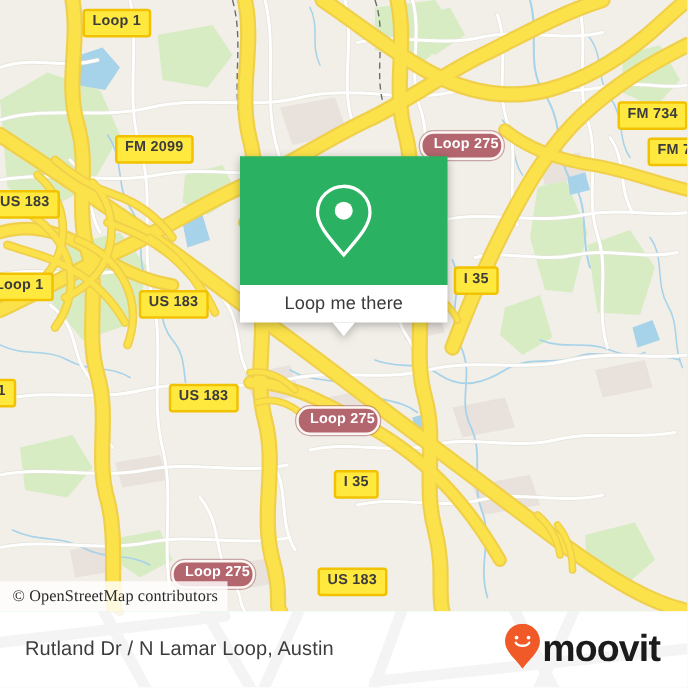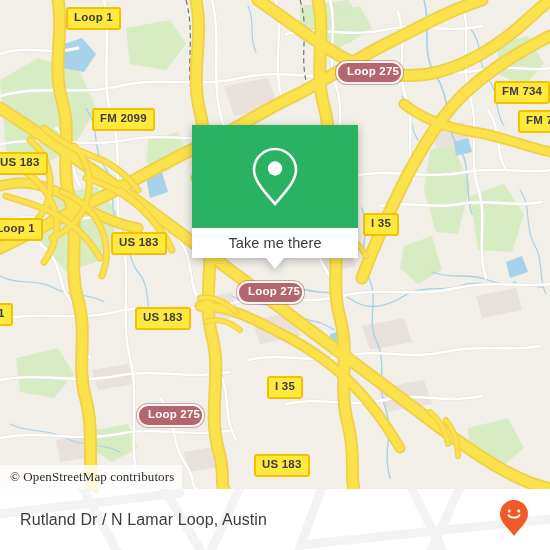--- a/index.html
+++ b/index.html
@@ -57,20 +57,21 @@
     border-radius: 3px;
     padding: 3px 6px 4px 6px;
   }
   .shield.maroon {
     background: #b4666e;
     border: 2px solid #fdf6f2;
     color: #ffffff;
     border-radius: 11px;
     padding: 3px 2px 4px 9px;
     box-shadow: 0 0 0 1px rgba(160,90,98,0.5);
+    margin-top: 44px;
   }
 
   
   #popup {
     position: absolute;
     left: 192px;
     top: 125px;
     width: 166px;
     z-index: 40;
     filter: drop-shadow(0 2px 4px rgba(0,0,0,0.28));
@@ -406,21 +407,21 @@
     <div id="popup">
       <div id="popup-green">
         <span id="popup-pin-icon">
           <svg width="48" height="62" viewBox="0 0 48 62" fill="none" xmlns="http://www.w3.org/2000/svg">
             <path d="M24 3 C12.4 3 3 12.4 3 24 C3 35 14 46 24 58 C34 46 45 35 45 24 C45 12.4 35.6 3 24 3 Z" stroke="#ffffff" stroke-width="2.6" fill="none"></path>
             <circle cx="24" cy="22.5" r="7.2" fill="#ffffff"></circle>
           </svg>
         </span>
       </div>
       <div id="popup-action">
-        <span id="popup-action-label">Take me there</span>
+        <span id="popup-action-label">Loop me there</span>
       </div>
       <div id="popup-tail"></div>
     </div>
 
     <div id="attribution">
       <span id="attribution-text">© OpenStreetMap contributors</span>
     </div>
   </div>
 
   <div id="footer">
@@ -447,17 +448,18 @@
 
       <span id="brand">
         <span id="brand-mark">
           <svg width="28" height="36" viewBox="0 0 28 36" xmlns="http://www.w3.org/2000/svg">
             <path d="M14 0 C6.3 0 0 6.3 0 14 C0 22.5 9.2 29 14 36 C18.8 29 28 22.5 28 14 C28 6.3 21.7 0 14 0 Z" fill="#f05a28"></path>
             <circle cx="9.2" cy="11" r="1.5" fill="#ffffff"></circle>
             <circle cx="18.8" cy="11" r="1.5" fill="#ffffff"></circle>
             <path d="M8.6 15.2 C10.4 18.4 17.6 18.4 19.4 15.2" stroke="#ffffff" stroke-width="1.9" fill="none" stroke-linecap="round"></path>
           </svg>
         </span>
+        <span id="brand-name">moovit</span>
       </span>
     </div>
   </div>
 
 </div>
 
 </body></html>

